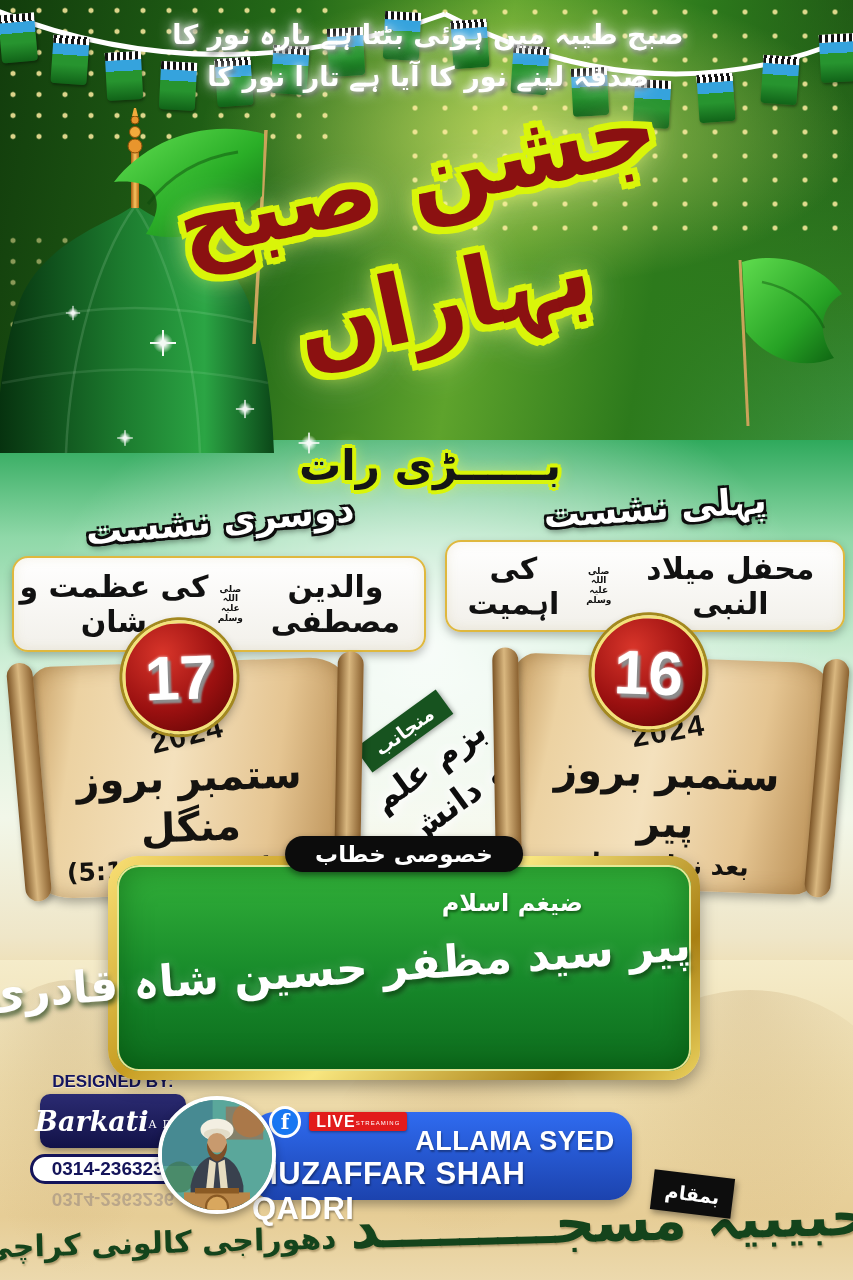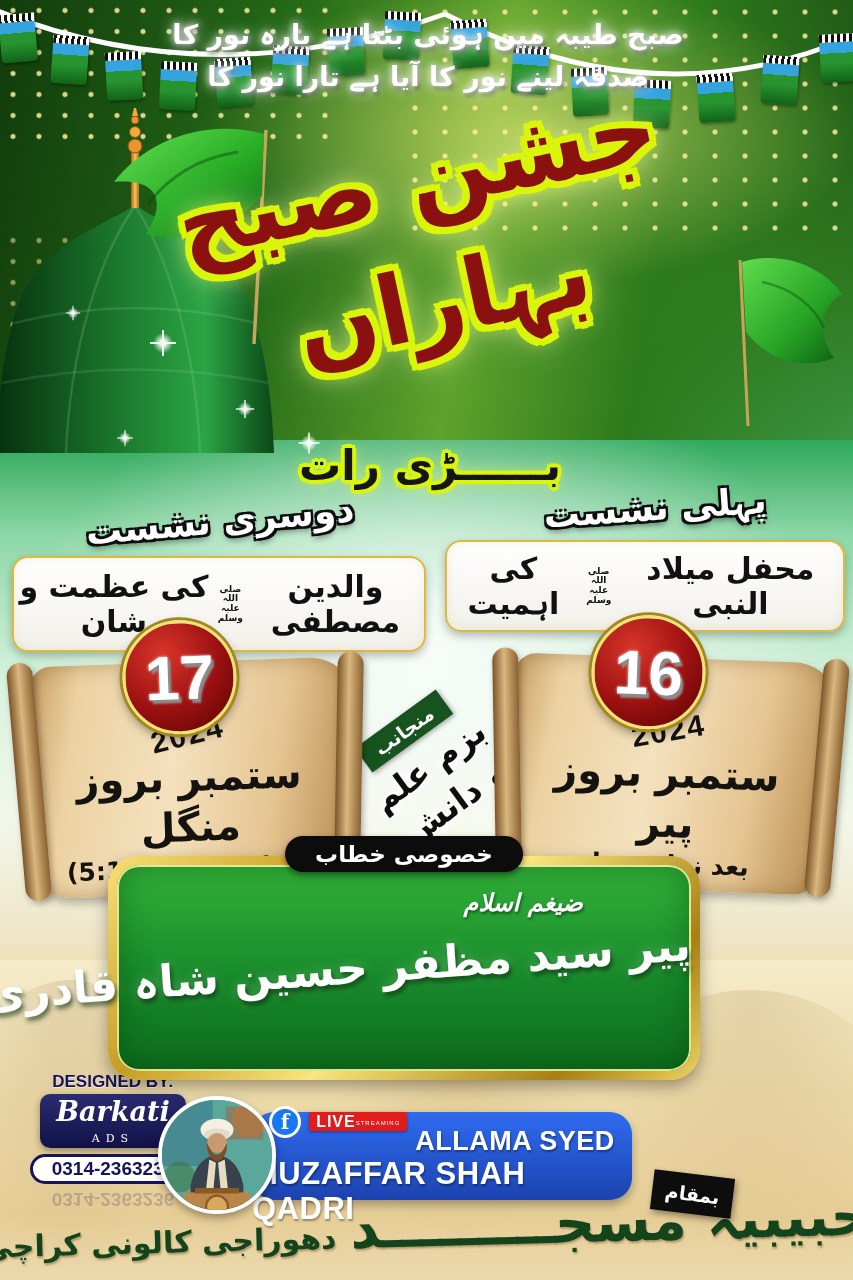--- a/index.html
+++ b/index.html
@@ -122,32 +122,32 @@
     border-radius:30px;padding:9px;box-sizing:border-box;
     background:linear-gradient(135deg,#f9e076,#c79d22 28%,#f8e67f 52%,#a87f12 82%,#ecd35f);
     box-shadow:0 6px 16px rgba(0,0,0,.35);}
   .green-panel{position:relative;width:100%;height:100%;border-radius:22px;
     background:linear-gradient(180deg,#33b23a 0%,#17892a 55%,#0d6c1d 100%);
     box-shadow:inset 0 0 0 2px rgba(250,242,160,.9), inset 0 0 34px rgba(0,60,0,.45);}
   .speech-badge{position:absolute;left:50%;top:-20px;transform:translateX(-50%);z-index:7;
     background:#0c0c0c;color:#fff;font-weight:bold;font-size:23px;direction:rtl;
     padding:5px 30px;border-radius:20px;letter-spacing:2px;box-shadow:0 3px 6px rgba(0,0,0,.45);}
   .honorific{position:absolute;right:108px;top:24px;color:#fff;font-weight:bold;font-size:24px;
-    direction:rtl;text-shadow:1px 2px 3px rgba(0,40,0,.6);font-style:italic;}
+    direction:rtl;text-shadow:1px 2px 3px rgba(0,40,0,.6);}
   .speaker-name{position:absolute;left:0;right:0;top:74px;text-align:center;direction:rtl;
     transform:rotate(-4deg);color:#fff;font-weight:bold;font-size:44px;white-space:nowrap;
     text-shadow:2px 4px 5px rgba(0,40,0,.65),0 0 14px rgba(255,255,255,.25);}
 
   
   .designer-label{position:absolute;left:38px;top:1072px;width:150px;text-align:center;
     font-family:Liberation Sans, sans-serif;font-weight:bold;font-size:17px;color:#14145e;
     text-shadow:0 1px 0 rgba(255,255,255,.6);}
   .brand-box{position:absolute;left:40px;top:1094px;width:146px;height:54px;border-radius:10px;
     background:linear-gradient(180deg,#2b2b72,#121248);box-shadow:0 3px 7px rgba(0,0,0,.35);
-    display:flex;flex-direction:column;align-items:center;justify-content:center;color:#fff;}
+    display:flex;align-items:center;justify-content:center;color:#fff;}
   .brand-name{font-family:"DejaVu Serif",serif;font-style:italic;font-weight:bold;font-size:27px;line-height:1;}
   .brand-sub{font-family:"DejaVu Serif",serif;font-size:11px;letter-spacing:6px;margin-top:7px;}
   .phone-pill{position:absolute;left:30px;top:1154px;width:166px;height:30px;border-radius:16px;
     background:#fff;border:3px solid #14145a;box-sizing:border-box;
     display:flex;align-items:center;justify-content:center;
     font-family:"Liberation Sans","DejaVu Sans",sans-serif;font-weight:bold;font-size:19px;color:#14145a;}
   .phone-reflection{position:absolute;left:30px;top:1188px;width:166px;text-align:center;opacity:.2;
     transform:scaleY(-1);font-family:"Liberation Sans","DejaVu Sans",sans-serif;font-weight:bold;
     font-size:19px;color:#14145a;}
 

